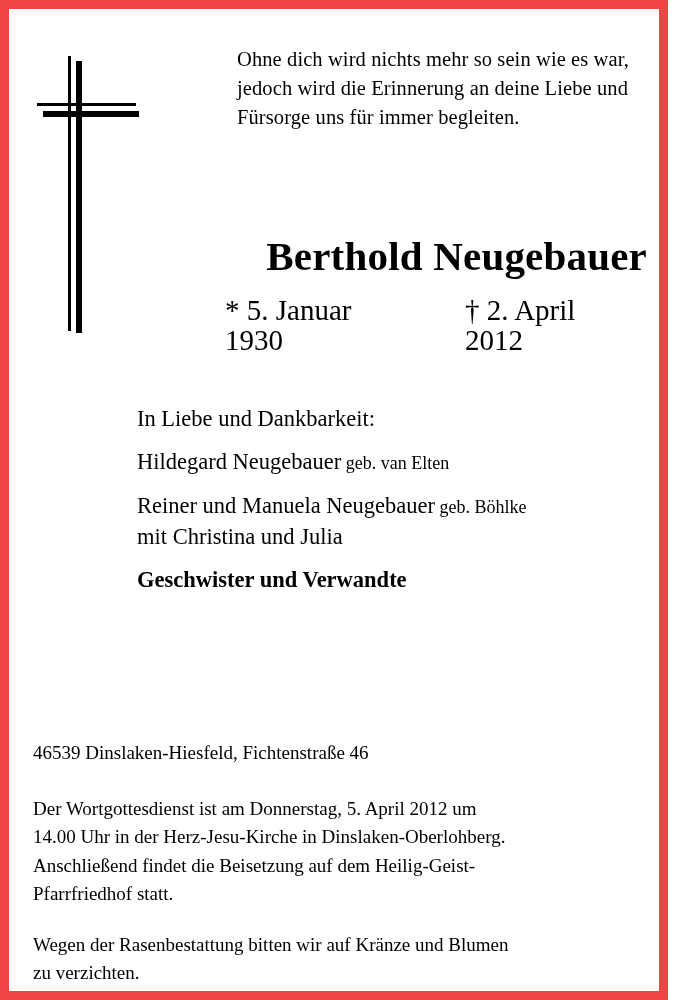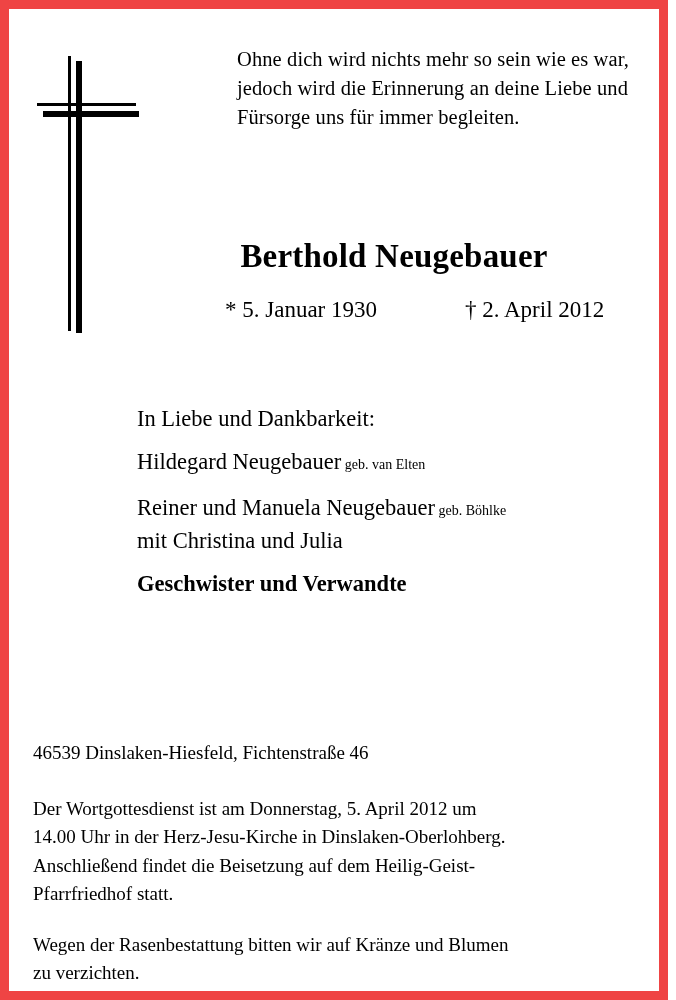--- a/index.html
+++ b/index.html
@@ -52,36 +52,36 @@
     font-size: 20.5px;
     line-height: 29px;
     text-align: left;
     letter-spacing: 0.1px;
   }
   .epigraph div { white-space: nowrap; }
 
   
   .name {
     position: absolute;
-    left: 120px;
+    left: 108px;
     top: 222px;
     width: 530px;
-    text-align: center;
-    font-size: 33px;
+    text-align: right;
+    font-size: 41px;
     font-weight: bold;
     line-height: 50px;
     letter-spacing: 0.2px;
   }
 
   .dates {
     position: absolute;
     left: 120px;
     top: 286px;
     width: 530px;
-    font-size: 23px;
+    font-size: 29px;
     line-height: 30px;
     display: flex;
     justify-content: center;
   }
   .dates .date-born { width: 232px; text-align: left; padding-left: 60px; box-sizing: border-box; }
   .dates .date-died { width: 226px; text-align: left; padding-left: 68px; box-sizing: border-box; }
   .dagger { font-family: "Liberation Serif", "DejaVu Serif", serif; }
 
   
   .family {
@@ -89,21 +89,21 @@
     left: 128px;
     top: 395px;
     width: 520px;
     font-size: 22.5px;
     line-height: 30px;
   }
   .family .intro { margin-bottom: 13px; }
   .family .fam-entry { margin-bottom: 13px; }
   .family .fam-entry .ln { display: block; white-space: nowrap; }
   .family .geb {
-    font-size: 14px;
+    font-size: 18px;
   }
   .family .closing { margin-bottom: 0; font-weight: bold; }
 
   
   .footer {
     position: absolute;
     left: 24px;
     top: 730px;
     width: 610px;
     font-size: 19px;

